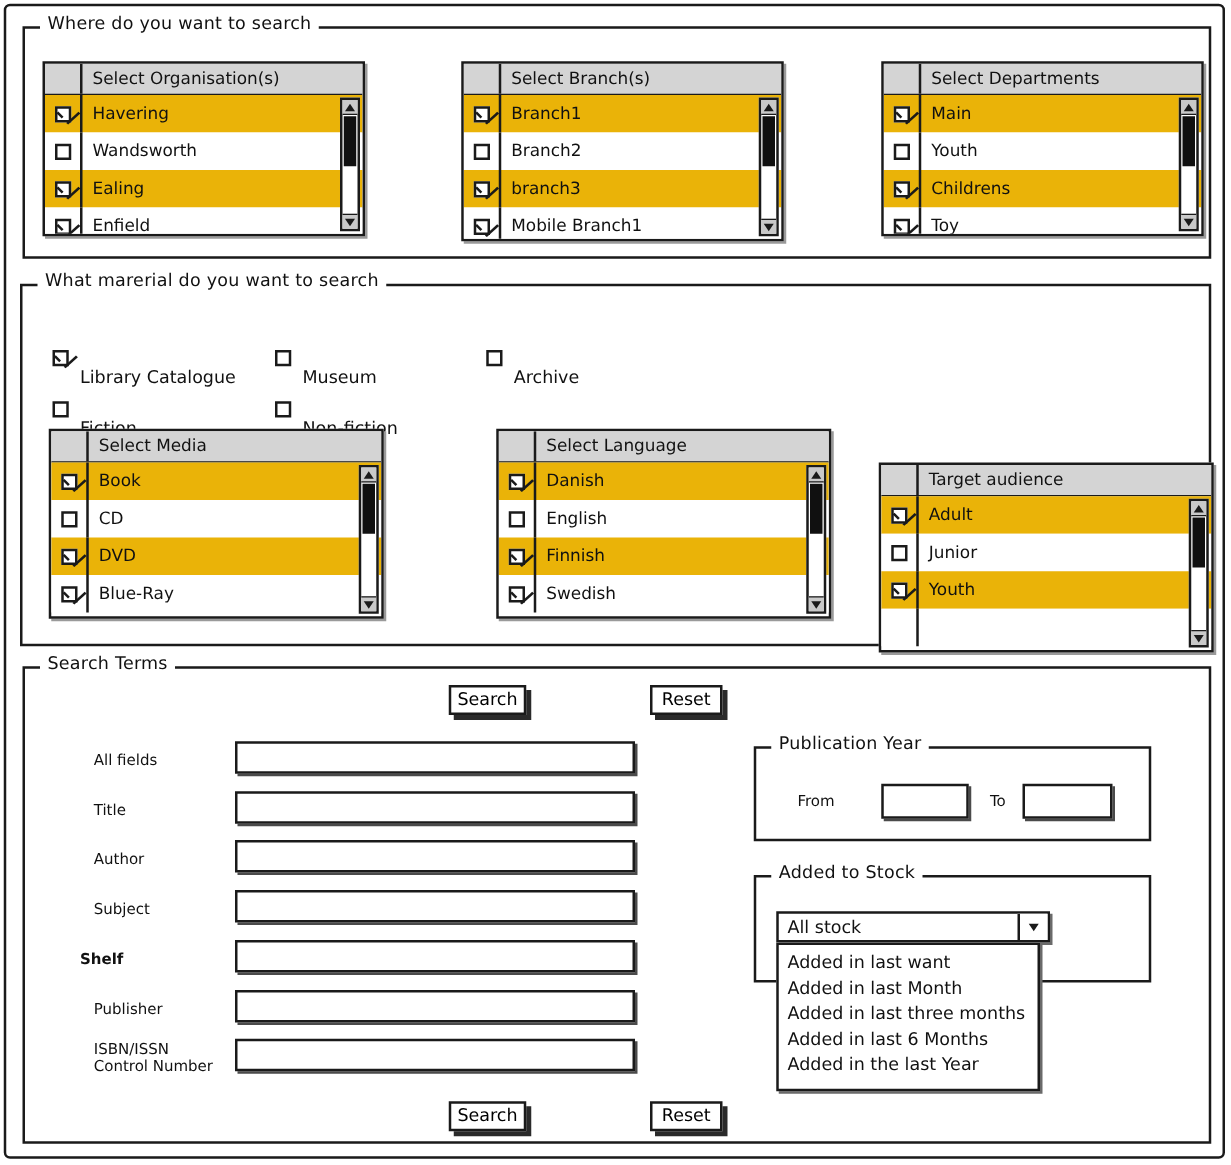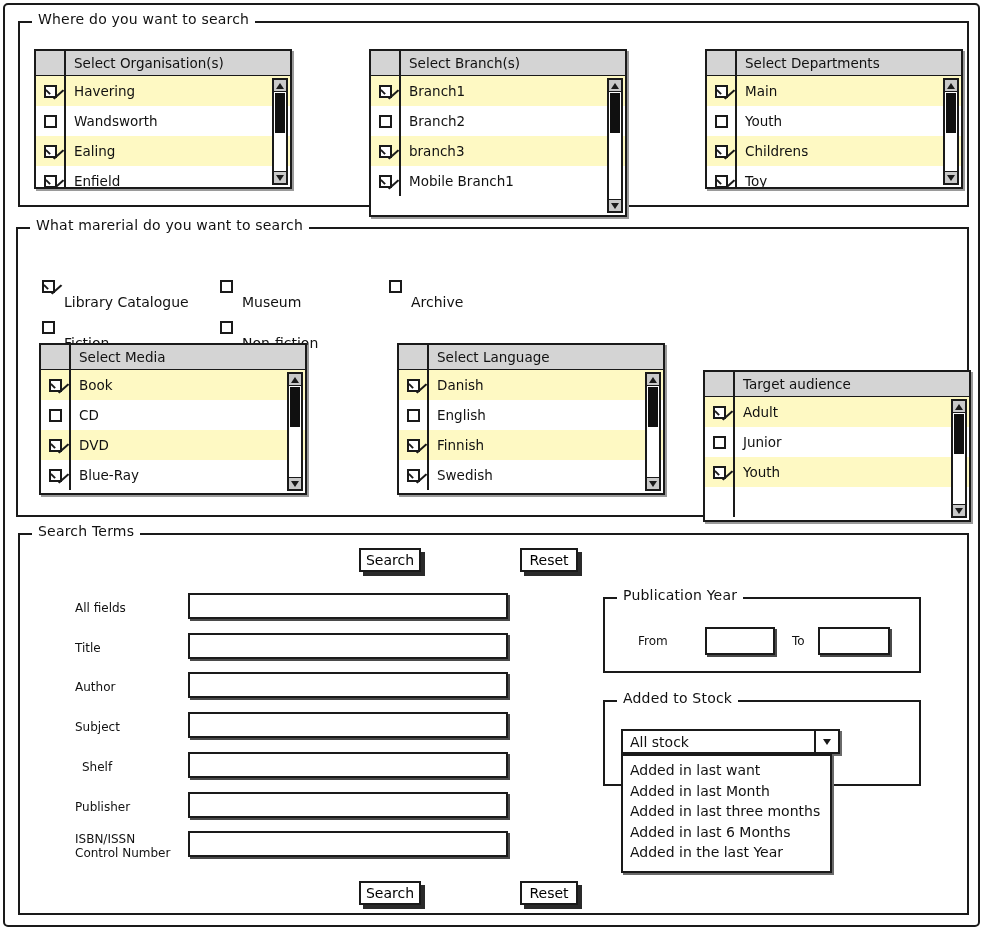--- a/index.html
+++ b/index.html
@@ -82,21 +82,21 @@
   .lb-body {
     position: relative;
     height: calc(100% - 25px);
   }
   .lb-row {
     display: flex;
     height: 30px;
     align-items: center;
     background: #ffffff;
   }
-  .lb-row.alt { background: #fef9c3; }
+  .lb-row.alt { background: #eab308; }
   .lb-row .cell-check {
     width: 30px;
     flex: 0 0 30px;
     height: 30px;
     border-right: 2px solid #1a1a1a;
     box-sizing: border-box;
     display: flex;
     align-items: center;
     justify-content: center;
   }
@@ -312,21 +312,21 @@
               <span class="tri up"></span>
             </div>
           <div class="thumb"></div>
           <div class="arrow down">
               <span class="tri down"></span>
             </div>
         </div>
       </div>
     </div>
 
-    <div class="listbox" style="left:349px; top:26px; width:258px; height:168px;">
+    <div class="listbox" style="left:349px; top:26px; width:258px; height:144px;">
       <div class="lb-head">
         <div class="hcell-check"></div>
         <div class="hcell-label">Select Branch(s)</div>
       </div>
       <div class="lb-body">
         <div class="lb-row alt">
             <div class="cell-check">
               <span class="cb checked"></span>
             </div>
             <div class="cell-label">Branch1</div>
@@ -565,21 +565,21 @@
 
     <div id="fields-host">
         <span class="flabel" style="left: 55px; top: 66px;"><span>All fields</span></span>
         <input type="text" class="tfield" style="left: 168px; top: 58px; width: 320px; height: 26px;">
         <span class="flabel" style="left: 55px; top: 105.7px;"><span>Title</span></span>
         <input type="text" class="tfield" style="left: 168px; top: 97.7px; width: 320px; height: 26px;">
         <span class="flabel" style="left: 55px; top: 145.4px;"><span>Author</span></span>
         <input type="text" class="tfield" style="left: 168px; top: 137.4px; width: 320px; height: 26px;">
         <span class="flabel" style="left: 55px; top: 185.1px;"><span>Subject</span></span>
         <input type="text" class="tfield" style="left: 168px; top: 177.1px; width: 320px; height: 26px;">
-        <span class="flabel" style="left: 62px; top: 224.8px;"><span>Shelf</span></span>
+        <span class="flabel" style="left: 44px; top: 224.8px; font-weight: bold;"><span>Shelf</span></span>
         <input type="text" class="tfield" style="left: 168px; top: 216.8px; width: 320px; height: 26px;">
         <span class="flabel" style="left: 55px; top: 264.5px;"><span>Publisher</span></span>
         <input type="text" class="tfield" style="left: 168px; top: 256.5px; width: 320px; height: 26px;">
         <span class="flabel" style="left: 55px; top: 297.2px;"><span>ISBN/ISSN</span><span class="l2">Control Number</span></span>
         <input type="text" class="tfield" style="left: 168px; top: 296.2px; width: 320px; height: 26px;">
       </div>
 
     <div class="panel" style="left:583px; top:62px; width:318px; height:76px;">
       <span class="legend">Publication Year</span>
       <span class="flabel" style="left:33px; top:35px;">From</span>

